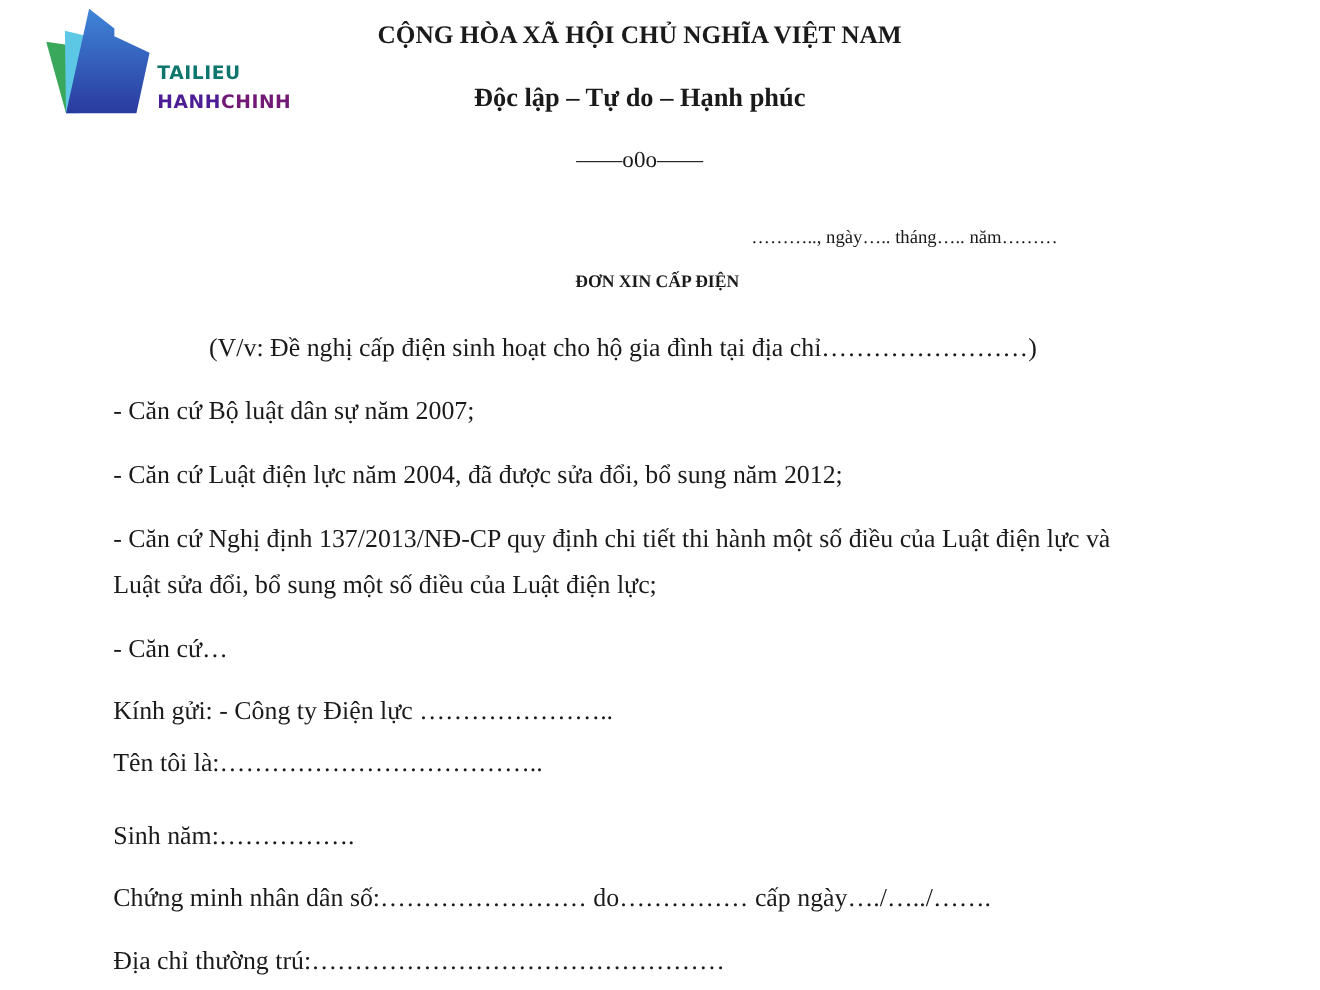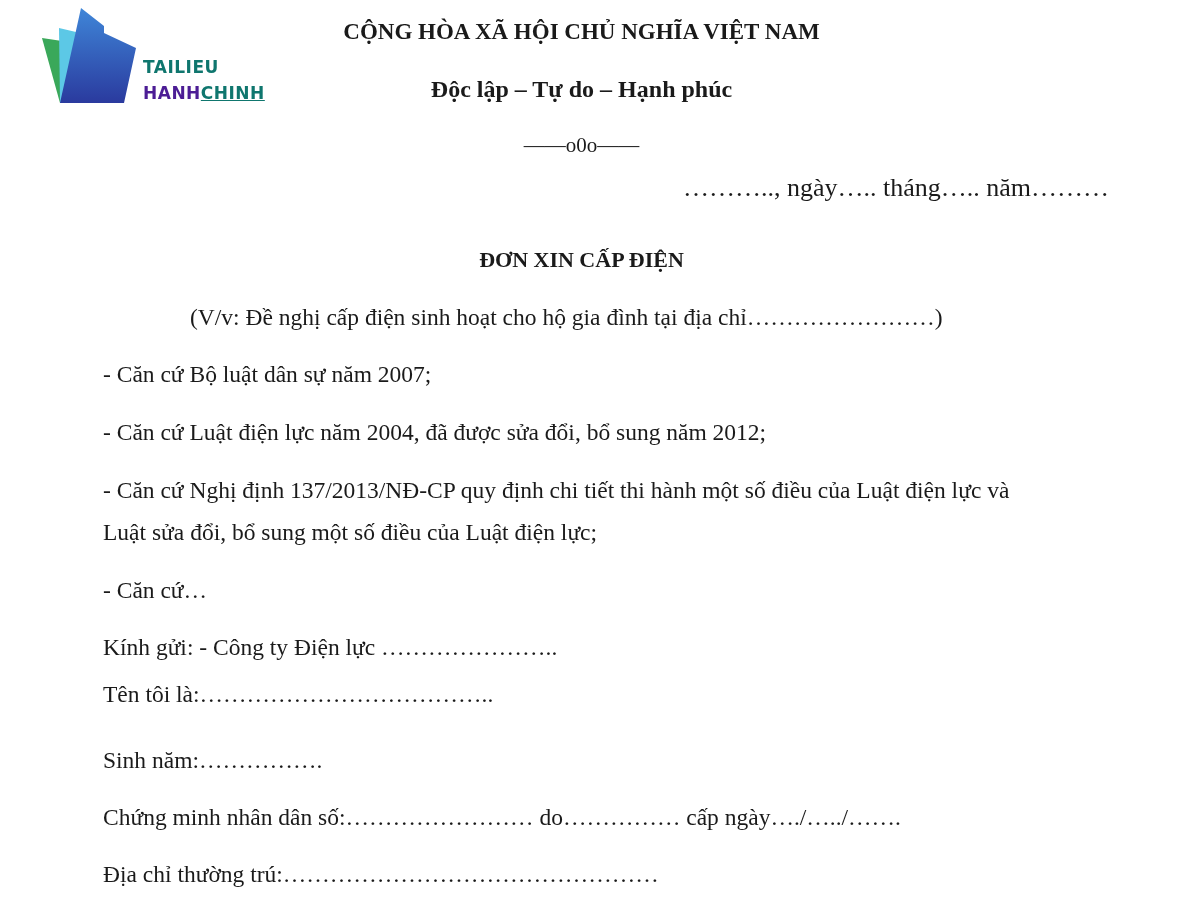--- a/index.html
+++ b/index.html
@@ -5,29 +5,29 @@
   html, body { margin:0; padding:0; background:#ffffff; }
   body { width:1200px; height:900px; position:relative; overflow:hidden;
          font-family:"Liberation Serif", "DejaVu Serif", serif; color:#1a1a1a; }
   .logo { position:absolute; left:42px; top:8px; width:230px; height:100px; }
   .logo svg { position:absolute; left:0; top:0; }
   .logo-text { position:absolute; left:101px; font-family:"DejaVu Sans", "Liberation Sans", sans-serif;
                font-weight:bold; font-size:17px; letter-spacing:0.5px; line-height:1; }
   .logo-t1 { top:51px; color:#0f766e;text-align:right; }
   .logo-t2 { top:77px; }
   .logo-t2 .a { color:#4c1d95; }
-  .logo-t2 .b { color:#0f766e;text-decoration:underline; }
+  .logo-t2 .b { color:#701a75; }
   .line { position:absolute; white-space:nowrap; font-size:23.5px; line-height:1.2; }
   .center { left:0; width:1163px; text-align:center; }
   .bold { font-weight:bold; }
   .nation { top:18px; font-size:23px; }
   .motto { top:75px; font-size:24px; }
   .sep { top:133px; font-size:21px; }
-  .date { top:172px; left:683px; font-size:26px; }
-  .title { top:247px; font-size:22px; }
+  .date { top:206px; left:683px; font-size:17px; }
+  .title { top:247px; font-size:16px;padding-left:16px; }
   .subject { top:303px; left:190px; }
   .l { left:103px; }
 </style>
 </head>
 <body>
 
 <div class="logo">
   <svg width="100" height="100" viewBox="0 0 100 100">
     <defs>
       <linearGradient id="bg1" x1="0" y1="0" x2="0" y2="1">

